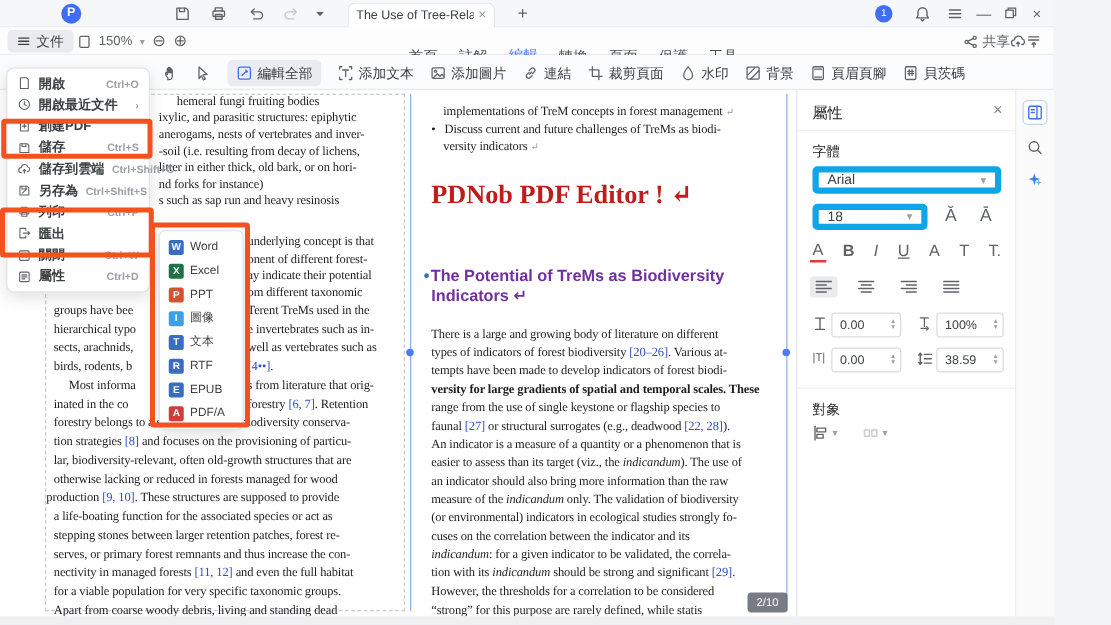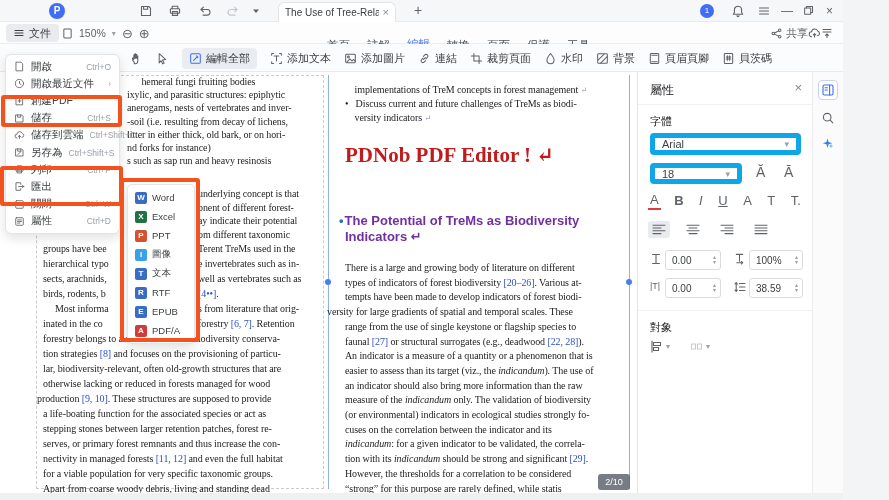--- a/index.html
+++ b/index.html
@@ -80,21 +80,21 @@
   .objbtn.dis { color:#c8cacd; }
 
   .strip { position:absolute; left:812px; top:0; width:31px; height:421px; background:#fbfbfc; border-left:1px solid #ededf0; }
   .strip-ic { position:absolute; left:5px; width:20px; height:20px; display:flex; align-items:center; justify-content:center; color:#5f6368; }
   .strip-ic.sel { border:1px solid #c9d2f0; border-radius:4px; background:#fff; color:#3f6ef5; }
 
   .bottomstrip { position:absolute; left:0; top:493px; width:843px; height:7px; background:#eef0f2; }
 
   
   .fmenu { position:absolute; left:5px; top:54px; width:115px; background:#fff; border:1px solid #e3e4e8; border-radius:6px; box-shadow:0 4px 12px rgba(0,0,0,.12); padding:3px 0; z-index:30; }
-  .fm-row { height:17.2px; display:flex; align-items:center; padding:0 8px; gap:6px; }
+  .fm-row { height:17.2px; display:flex; align-items:center; padding:0 8px; gap:6px;font-weight:bold; }
   .fm-ic { width:11px; height:11px; color:#5f6368; flex:none; }
   .fm-label { font-size:10.5px; color:#3c4043; white-space:nowrap; }
   .fm-sc { margin-left:auto; font-size:8.5px; color:#9aa0a6; white-space:nowrap; }
 
   .submenu { position:absolute; left:127px; top:184px; width:68px; background:#fff; border:1px solid #e3e4e8; border-radius:5px; box-shadow:0 4px 12px rgba(0,0,0,.12); padding:3px 0; z-index:32; }
   .sm-row { height:19px; display:flex; align-items:center; gap:5px; padding:0 7px; }
   .sm-ic { width:12px; height:12px; border-radius:2px; color:#fff; font-size:8px; font-weight:bold; text-align:center; line-height:12px; flex:none; }
   .sm-label { font-size:9.5px; color:#3c4043; white-space:nowrap; }
 
   .obox { position:absolute; border:4px solid #f3511d; border-radius:3px; z-index:40; pointer-events:none; }
@@ -368,21 +368,21 @@
           <div class="dline" style="left: 345px; top: 26px;">•   Discuss current and future challenges of TreMs as biodi-</div>
           <div class="dline" style="left: 345px; top: 40px;">    versity indicators <span class="ret">↵</span></div>
         </div>
       <div class="banner" style="left:345px;top:70px"><span>PDNob PDF Editor ! ↵</span></div>
       <div class="heading" style="left:339px;top:141px"><span class="hb">•</span><span>The Potential of TreMs as Biodiversity</span></div>
       <div class="heading" style="left:345px;top:157px">Indicators ↵</div>
       <div id="rcBody">
           <div class="dline" style="left: 345px; top: 190px;">There is a large and growing body of literature on different</div>
           <div class="dline" style="left: 345px; top: 204.7px;">types of indicators of forest biodiversity <span class="cite">[20–26]</span>. Various at-</div>
           <div class="dline" style="left: 345px; top: 219.4px;">tempts have been made to develop indicators of forest biodi-</div>
-          <div class="dline" style="left: 327px; top: 234.1px;">versity for large gradients of spatial and temporal scales. These</div>
+          <div class="dline" style="left: 345px; top: 234.1px; font-weight: bold;">versity for large gradients of spatial and temporal scales. These</div>
           <div class="dline" style="left: 345px; top: 248.8px;">range from the use of single keystone or flagship species to</div>
           <div class="dline" style="left: 345px; top: 263.5px;">faunal <span class="cite">[27]</span> or structural surrogates (e.g., deadwood <span class="cite">[22, 28]</span>).</div>
           <div class="dline" style="left: 345px; top: 278.2px;">An indicator is a measure of a quantity or a phenomenon that is</div>
           <div class="dline" style="left: 345px; top: 292.9px;">easier to assess than its target (viz., the <i>indicandum</i>). The use of</div>
           <div class="dline" style="left: 345px; top: 307.6px;">an indicator should also bring more information than the raw</div>
           <div class="dline" style="left: 345px; top: 322.3px;">measure of the <i>indicandum</i> only. The validation of biodiversity</div>
           <div class="dline" style="left: 345px; top: 337px;">(or environmental) indicators in ecological studies strongly fo-</div>
           <div class="dline" style="left: 345px; top: 351.7px;">cuses on the correlation between the indicator and its</div>
           <div class="dline" style="left: 345px; top: 366.4px;"><i>indicandum</i>: for a given indicator to be validated, the correla-</div>
           <div class="dline" style="left: 345px; top: 381.1px;">tion with its <i>indicandum</i> should be strong and significant <span class="cite">[29]</span>.</div>

